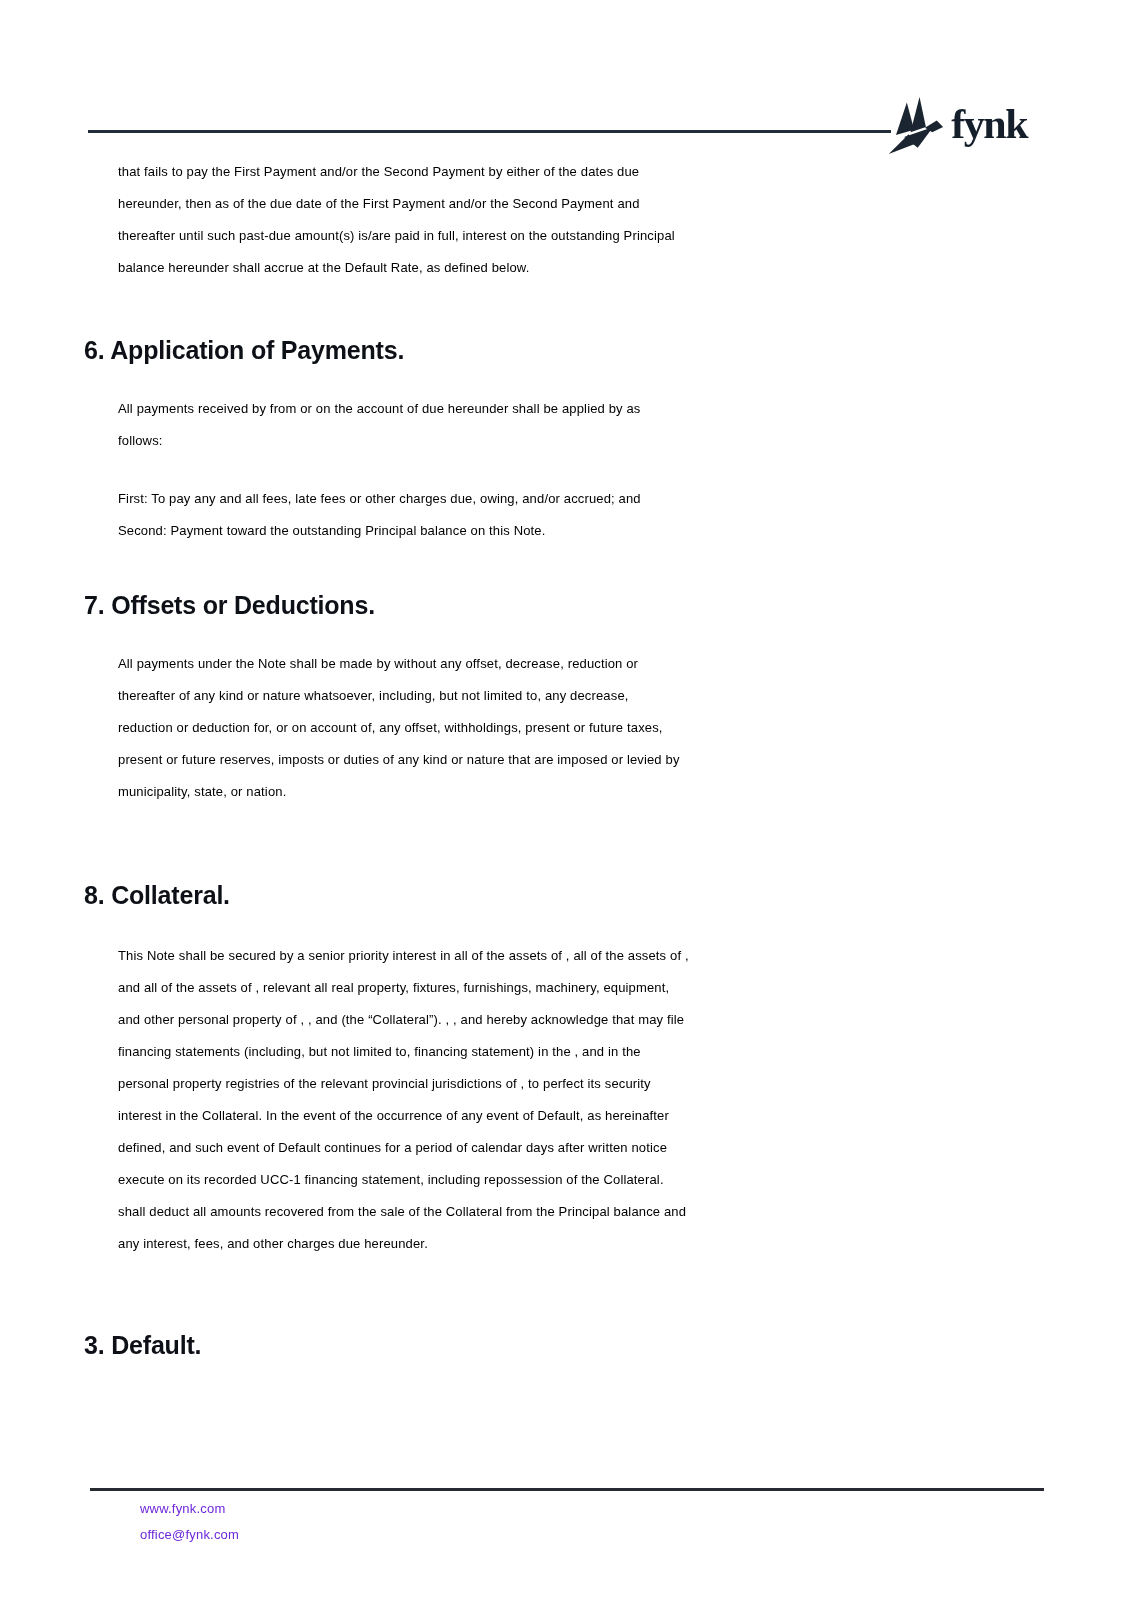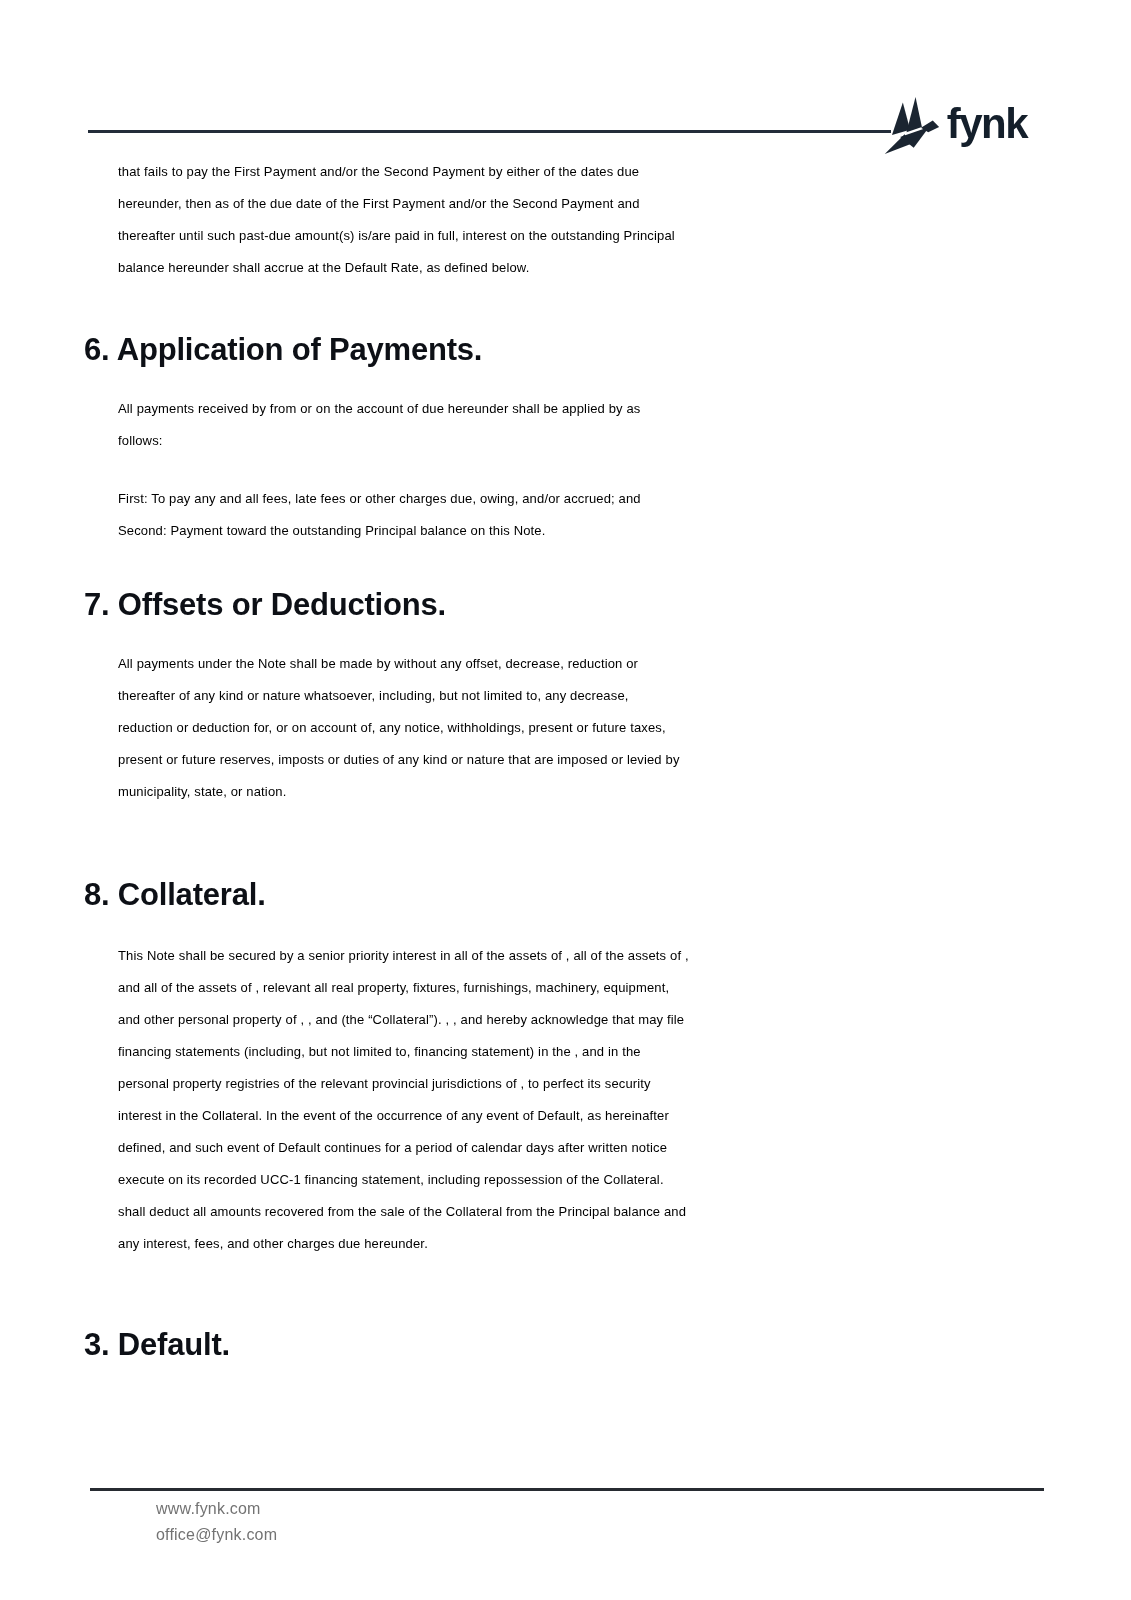--- a/index.html
+++ b/index.html
@@ -25,20 +25,21 @@
     height: 3px;
     background: #232d3a;
   }
   .logo {
     position: absolute;
     top: 96px;
     right: 104px;
     display: flex;
     align-items: center;
     gap: 7px;
+    font-family: Liberation Serif, serif;
   }
   .logo svg { display: block; }
   .logo-text {
     font-size: 42px;
     font-weight: bold;
     letter-spacing: -1.5px;
     color: #141f2b;
     line-height: 1;
     padding-bottom: 4px;
   }
@@ -52,21 +53,21 @@
     display: block;
     white-space: nowrap;
     font-size: 13px;
     line-height: 32px;
     letter-spacing: 0.15px;
     color: #000000;
   }
   .heading {
     position: absolute;
     left: 84px;
-    font-size: 31px;
+    font-size: 25px;
     line-height: 40px;
     font-weight: bold;
     letter-spacing: -0.2px;
     color: #0d1016;
     white-space: nowrap;
   }
 
   
   .footer-rule {
     position: absolute;
@@ -76,26 +77,25 @@
     height: 3px;
     background: #272b31;
   }
   .footer-text {
     position: absolute;
     left: 140px;
     top: 1496px;
   }
   .footer-text .footer-line {
     display: block;
-    font-size: 16px;
+    font-size: 13px;
     line-height: 26px;
     letter-spacing: 0.2px;
-    color: #737373;
+    color: #6d28d9;
     white-space: nowrap;
-    margin-left: 16px;
   }
 </style>
 </head>
 <body>
 
 <div class="page">
 
   <div class="header-rule"></div>
   <div class="logo">
     <span>
@@ -126,21 +126,21 @@
   </div>
   <div class="para" style="top:483px">
     <span class="line">First: To pay any and all fees, late fees or other charges due, owing, and/or accrued; and</span>
     <span class="line">Second: Payment toward the outstanding Principal balance on this Note.</span>
   </div>
 
   <div class="heading" style="top:585px">7. Offsets or Deductions.</div>
   <div class="para" style="top:648px">
     <span class="line">All payments under the Note shall be made by without any offset, decrease, reduction or</span>
     <span class="line">thereafter of any kind or nature whatsoever, including, but not limited to, any decrease,</span>
-    <span class="line">reduction or deduction for, or on account of, any notice, withholdings, present or future taxes,</span>
+    <span class="line">reduction or deduction for, or on account of, any offset, withholdings, present or future taxes,</span>
     <span class="line">present or future reserves, imposts or duties of any kind or nature that are imposed or levied by</span>
     <span class="line">municipality, state, or nation.</span>
   </div>
 
   <div class="heading" style="top:875px">8. Collateral.</div>
   <div class="para" style="top:940px">
     <span class="line">This Note shall be secured by a senior priority interest in all of the assets of , all of the assets of ,</span>
     <span class="line">and all of the assets of , relevant all real property, fixtures, furnishings, machinery, equipment,</span>
     <span class="line">and other personal property of , , and (the “Collateral”). , , and hereby acknowledge that may file</span>
     <span class="line">financing statements (including, but not limited to, financing statement) in the , and in the</span>

